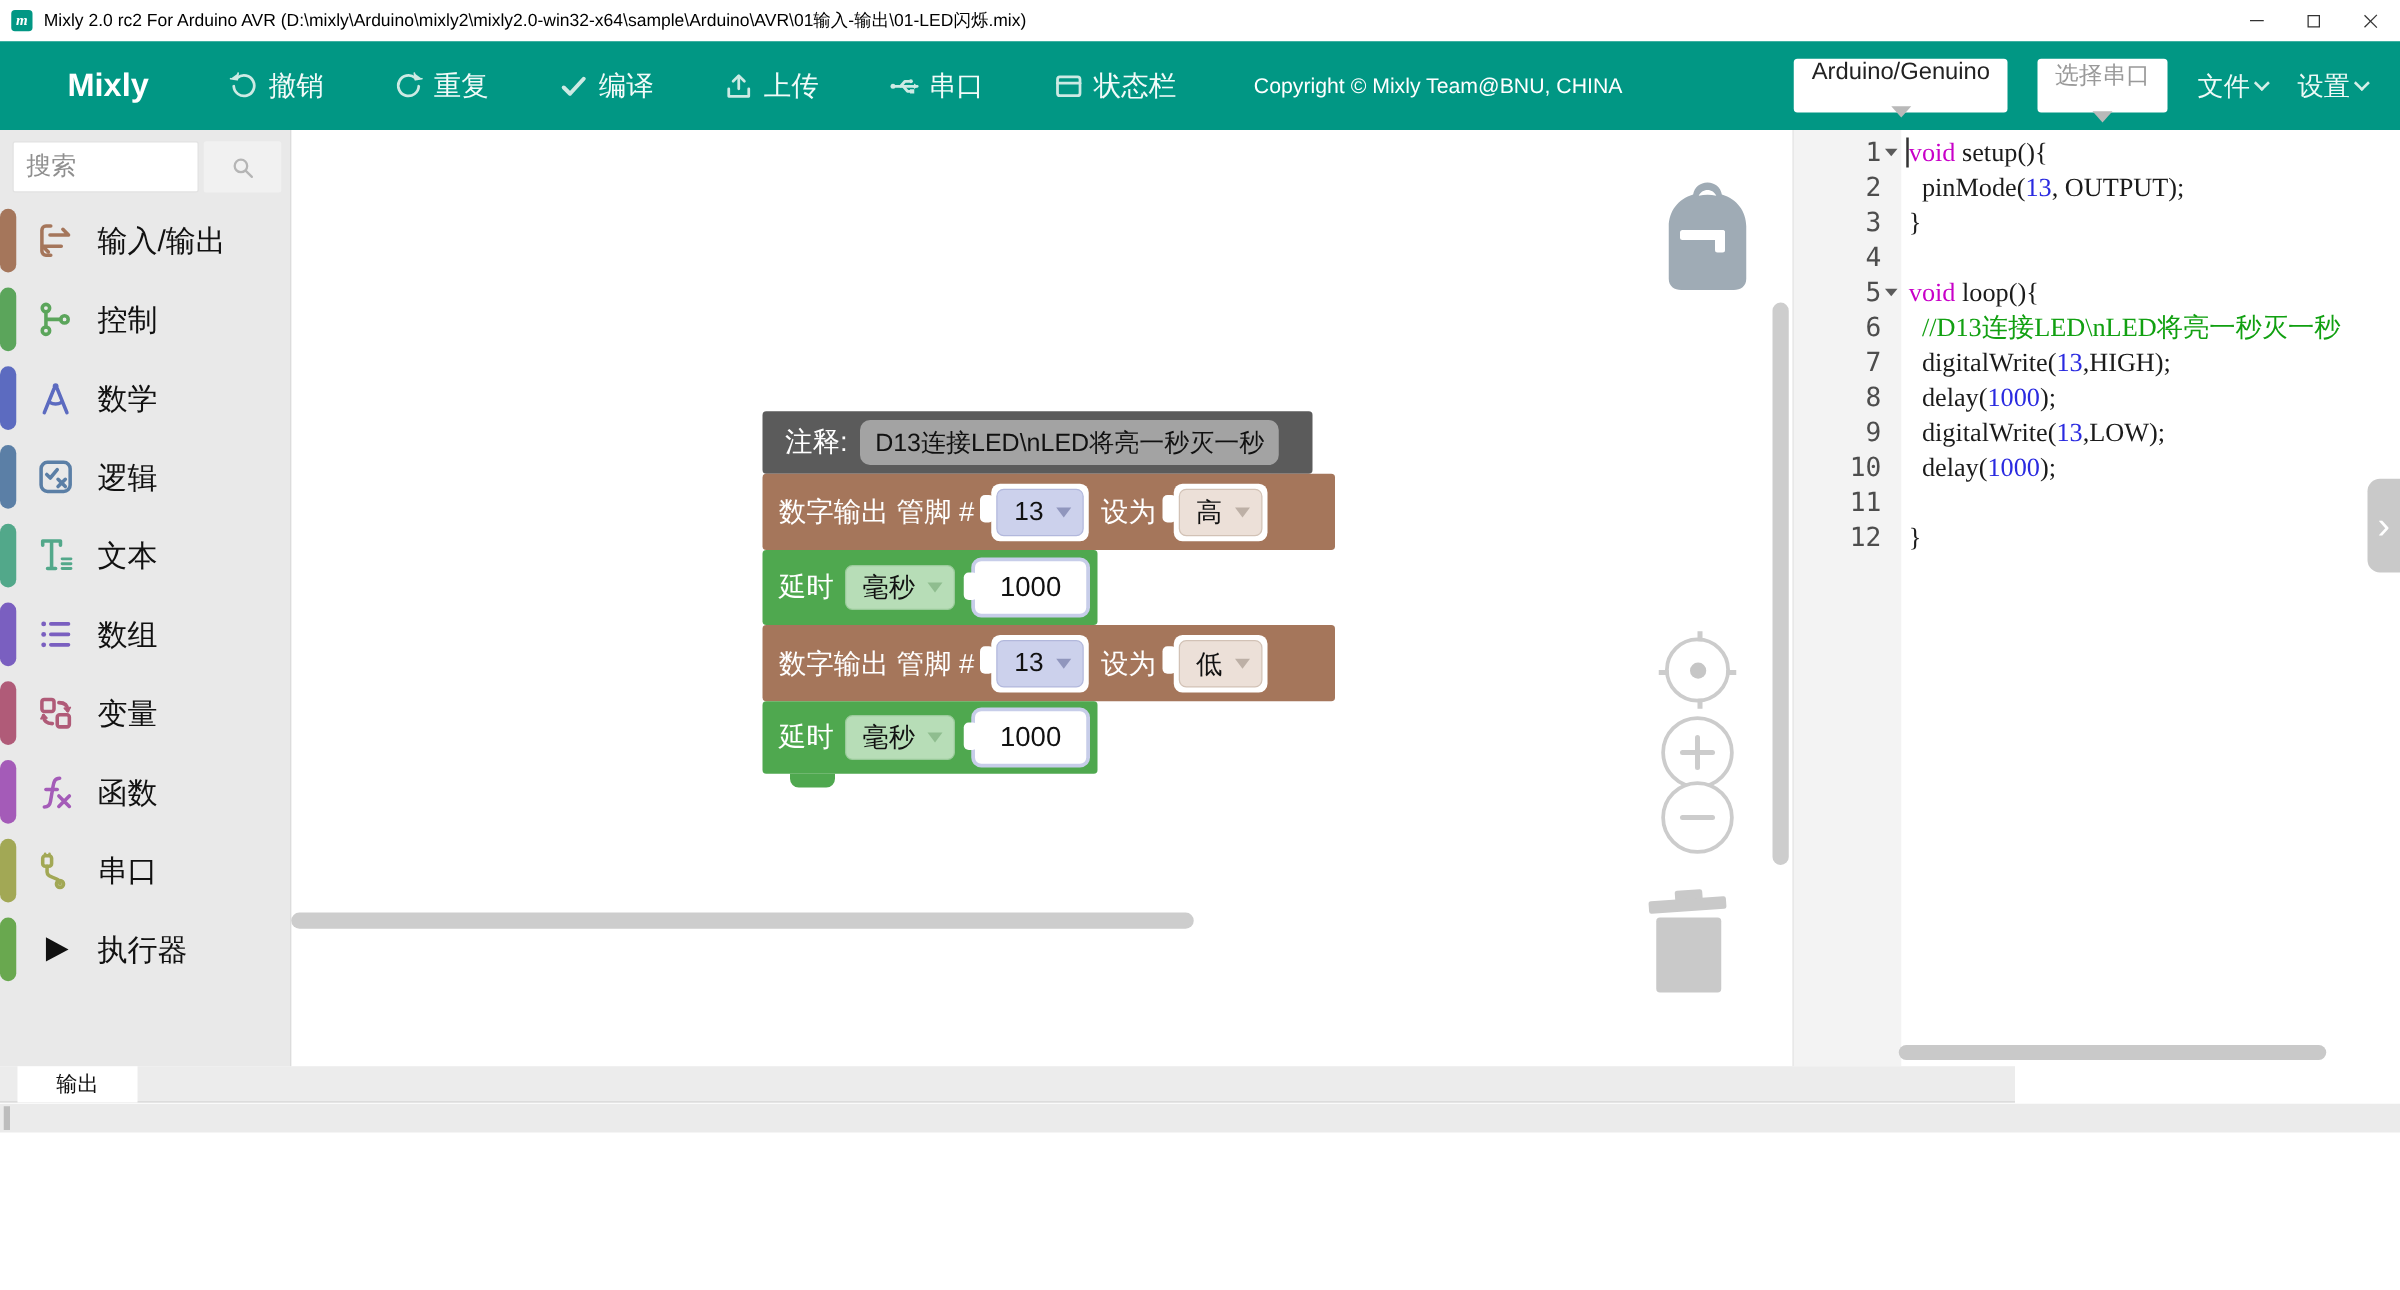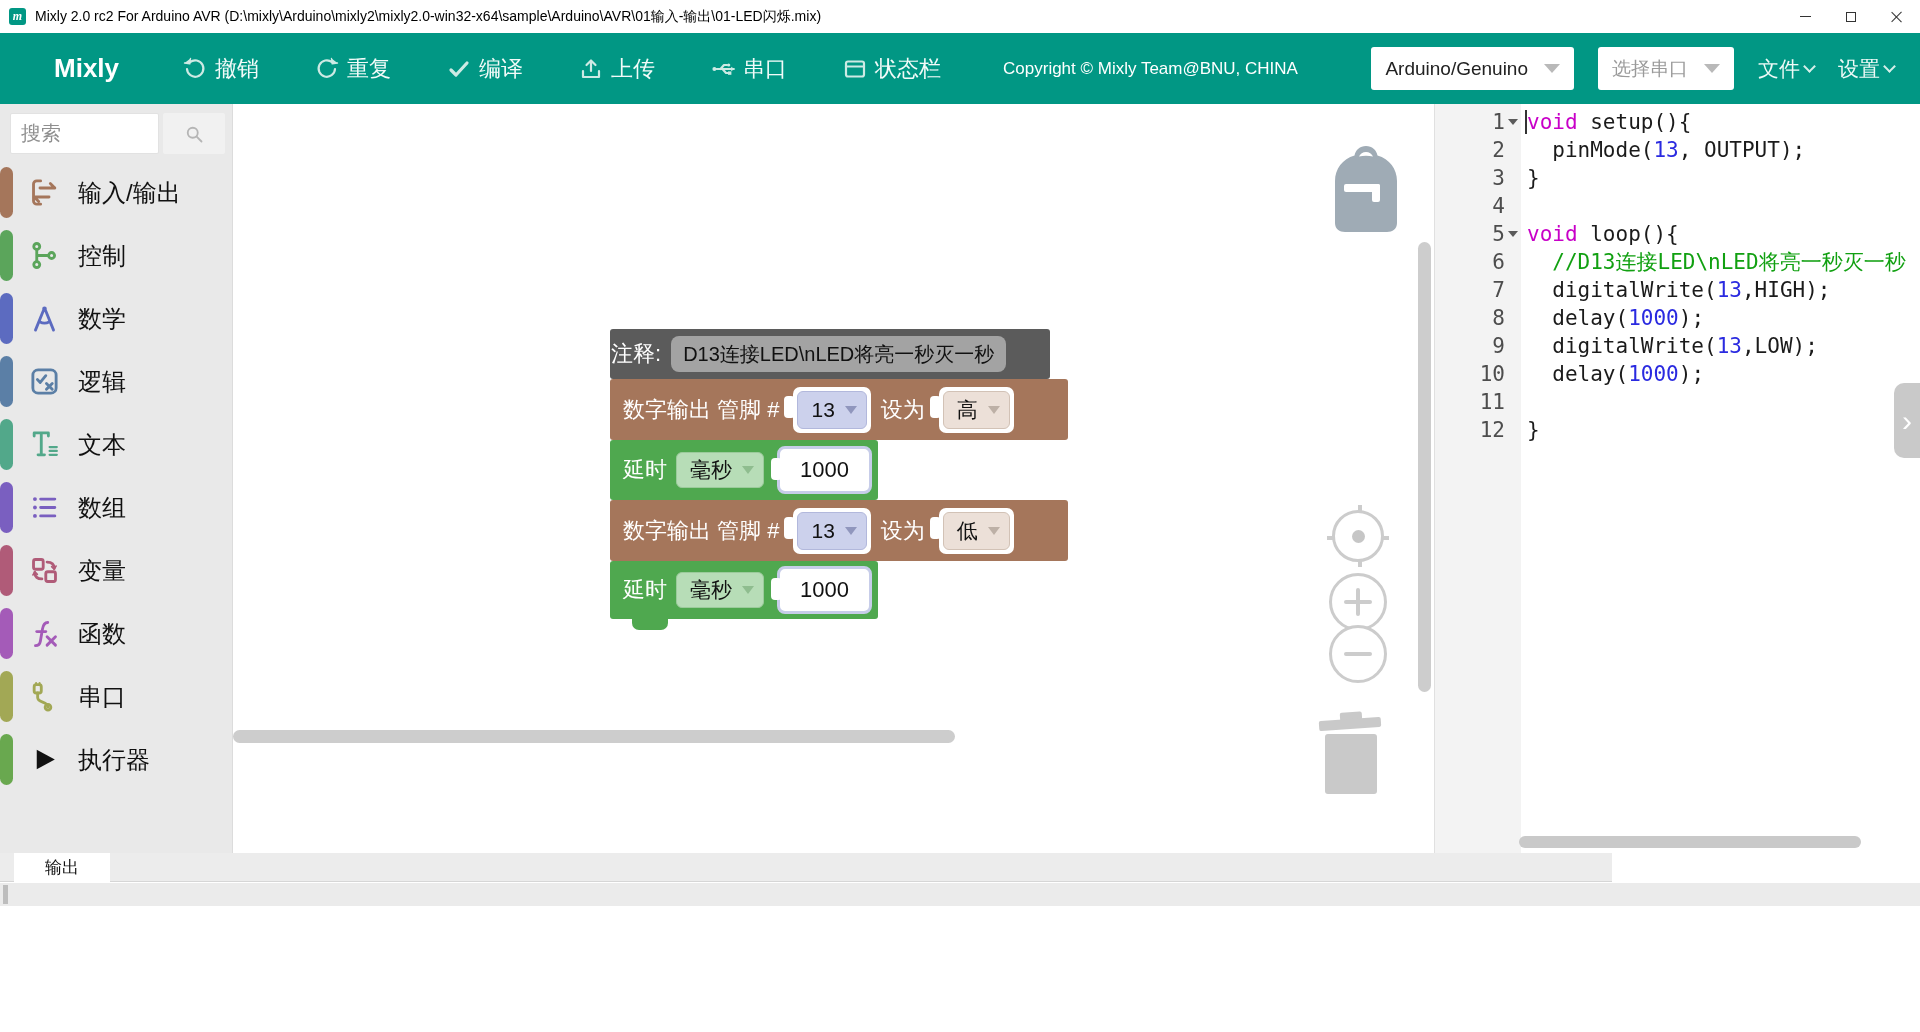--- a/index.html
+++ b/index.html
@@ -27,21 +27,21 @@
   .toolbar { position:absolute; top:33px; left:0; width:1920px; height:71px; background:#019784;
              display:flex; align-items:center; color:#fff; }
   .brand { margin-left:54px; font-size:26px; font-weight:600; }
   #toolbar-buttons { display:flex; margin-left:64px; gap:56px; }
   .tb-btn { display:flex; align-items:center; gap:8px; cursor:pointer; }
   .tb-btn svg { width:24px; height:24px; color:#cdeae4; }
   .tb-btn .tb-label { font-size:22px; color:#f2fbf9; }
   .copyright { margin-left:62px; font-size:17px; color:#ffffff; }
   .tb-right { margin-left:auto; display:flex; align-items:center; gap:24px; margin-right:26px; }
   .select { background:#fff; height:43px; border-radius:3px; display:flex; align-items:center;
-            padding:0 14px; gap:16px; cursor:pointer; }
+            padding:0 14px; gap:16px; cursor:pointer;flex-direction:column; }
   .select .sel-label { font-size:19px; color:#222; }
   .select.placeholder .sel-label { color:#9a9a9a; }
   .caret { width:0; height:0; border-left:8px solid transparent; border-right:8px solid transparent;
            border-top:9px solid #b9b9b9; }
   .menu { display:flex; align-items:center; gap:5px; font-size:21px; color:#eefaf7; cursor:pointer; }
   .chev { width:9px; height:9px; border-right:2px solid #d5efe9; border-bottom:2px solid #d5efe9;
           transform:rotate(45deg); margin-top:-5px; }
 
   
   .sidebar { position:absolute; top:104px; left:0; width:233px; height:749px; background:#e9e9e9;
@@ -58,21 +58,21 @@
   .cat-bar { position:absolute; left:0; top:6px; width:13px; height:51px; border-radius:7px; }
   .cat-icon { position:absolute; left:29px; width:31px; height:31px; display:flex; align-items:center; justify-content:center; }
   .cat-icon svg { width:31px; height:31px; }
   .cat-label { position:absolute; left:78px; font-size:24px; color:#111; }
 
   
   .canvas { position:absolute; top:104px; left:234px; width:1200px; height:749px; background:#fff; overflow:hidden; }
 
   .block { position:absolute; display:flex; align-items:center; color:#fff; border-radius:3px; }
   .block .blabel { font-size:22px; white-space:nowrap; }
-  .blk-comment  { left:376px; top:225px; width:440px; height:50px; background:#5b5b5b; padding-left:1px; gap:10px; }
+  .blk-comment  { left:376px; top:225px; width:440px; height:50px; background:#5b5b5b; padding-left:18px; gap:10px; }
   .blk-digital1 { left:376px; top:275px; width:458px; height:61px; background:#a5765b; padding-left:13px; gap:10px; }
   .blk-delay1   { left:376px; top:336px; width:268px; height:60px; background:#4fa84f; padding-left:13px; gap:9px; }
   .blk-digital2 { left:376px; top:396px; width:458px; height:61px; background:#a5765b; padding-left:13px; gap:10px; }
   .blk-delay2   { left:376px; top:457px; width:268px; height:58px; background:#4fa84f; padding-left:13px; gap:9px; }
   .blk-delay2::after { content:""; position:absolute; left:22px; bottom:-11px; width:36px; height:11px;
                        background:#4fa84f; border-radius:0 0 7px 7px; }
   .comment-field { background:#a3a3a3; color:#111; border-radius:8px; height:36px; display:flex;
                    align-items:center; padding:0 12px; font-size:20px; white-space:nowrap; }
   .socket { position:relative; background:#fff; border-radius:7px; padding:4px; margin-left:4px; }
   .socket::before { content:""; position:absolute; left:-9px; top:9px; width:11px; height:22px;
@@ -110,21 +110,21 @@
   .codepanel { position:absolute; top:104px; left:1434px; width:486px; height:749px; background:#fff;
                border-left:1px solid #e0e0e0; overflow:hidden; }
   .gutter-bg { position:absolute; left:0; top:0; width:86px; height:749px; background:#f3f3f3; }
   #code-lines { position:absolute; left:0; top:4px; width:486px;
                 font-family:"DejaVu Sans Mono","Liberation Mono",monospace; font-size:21px; line-height:28px; }
   .code-line { display:flex; height:28px; white-space:pre; }
   .ln { width:70px; text-align:right; color:#4d4d4d; flex:none; }
   .fold { width:16px; flex:none; display:flex; align-items:center; justify-content:center; }
   .fold .fold-tri { width:0; height:0; border-left:5px solid transparent; border-right:5px solid transparent;
                     border-top:6px solid #5a5a5a; }
-  .code-text { padding-left:6px; color:#1b1b1b; position:relative; }
+  .code-text { padding-left:6px; color:#1b1b1b; position:relative;font-family:Liberation Serif, serif; }
   .seg-kw { color:#c800c8; } .seg-num { color:#2a2ae0; } .seg-cm { color:#11a011; } .seg-pl { color:#1b1b1b; }
   .cursor { position:absolute; left:4px; top:2px; width:2px; height:24px; background:#333; }
   .code-hscroll { position:absolute; left:1519px; top:836px; width:342px; height:12px; background:#c9c9c9; border-radius:6px; }
   .collapse-tab { position:absolute; left:1894px; top:383px; width:26px; height:75px; background:#c9c9c9;
                   border-radius:10px 0 0 10px; display:flex; align-items:center; justify-content:center;
                   color:#fff; font-size:30px; cursor:pointer; }
 
   
   .bottombar { position:absolute; top:853px; left:0; width:1612px; height:29px; background:#ececec;
                border-bottom:1px solid #d6d6d6; display:flex; }

